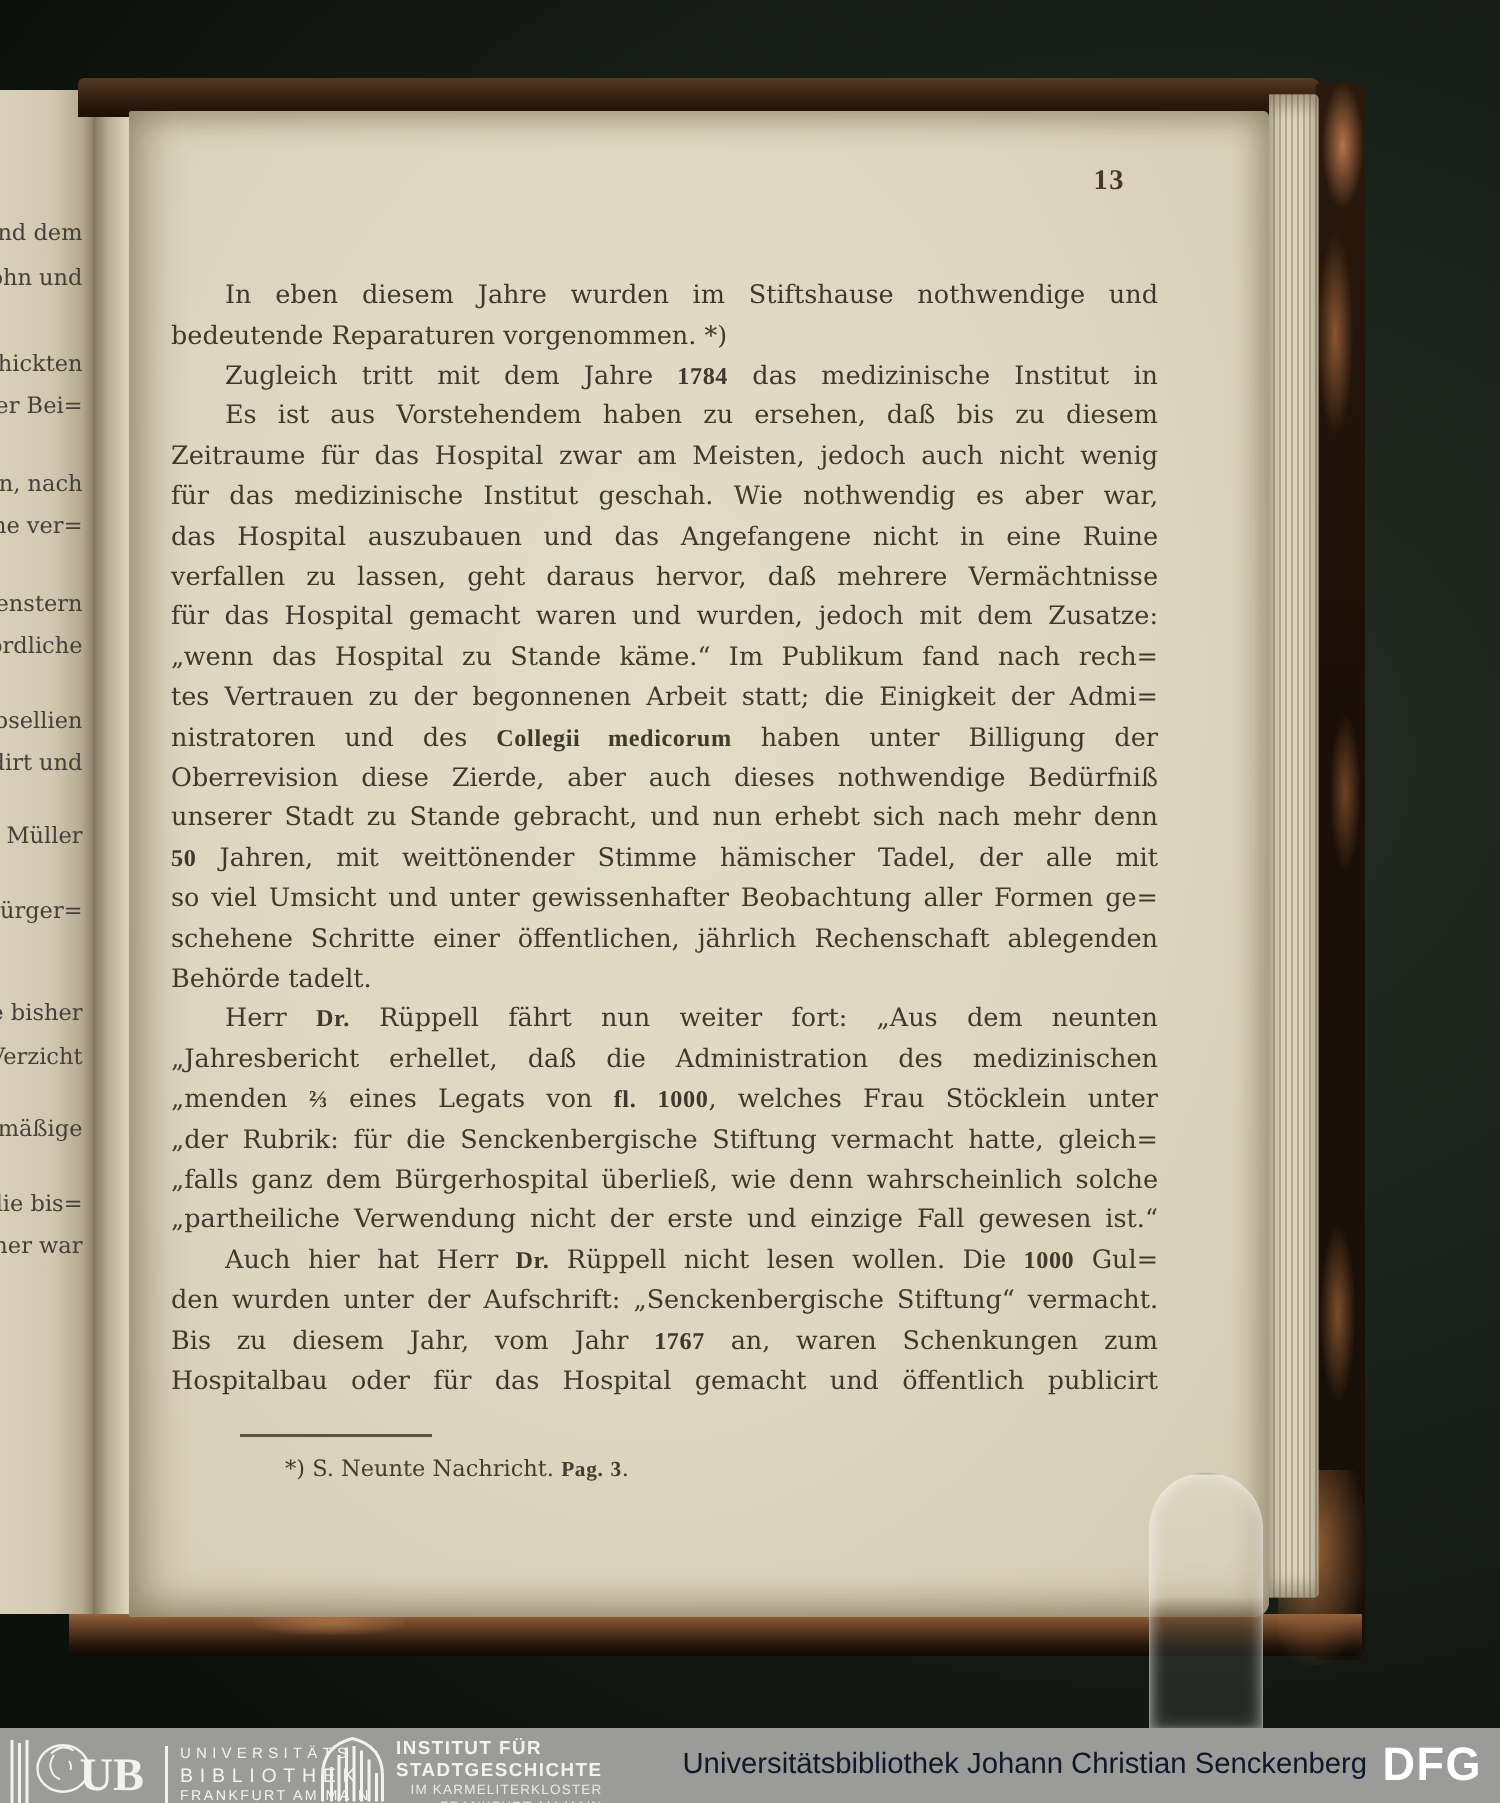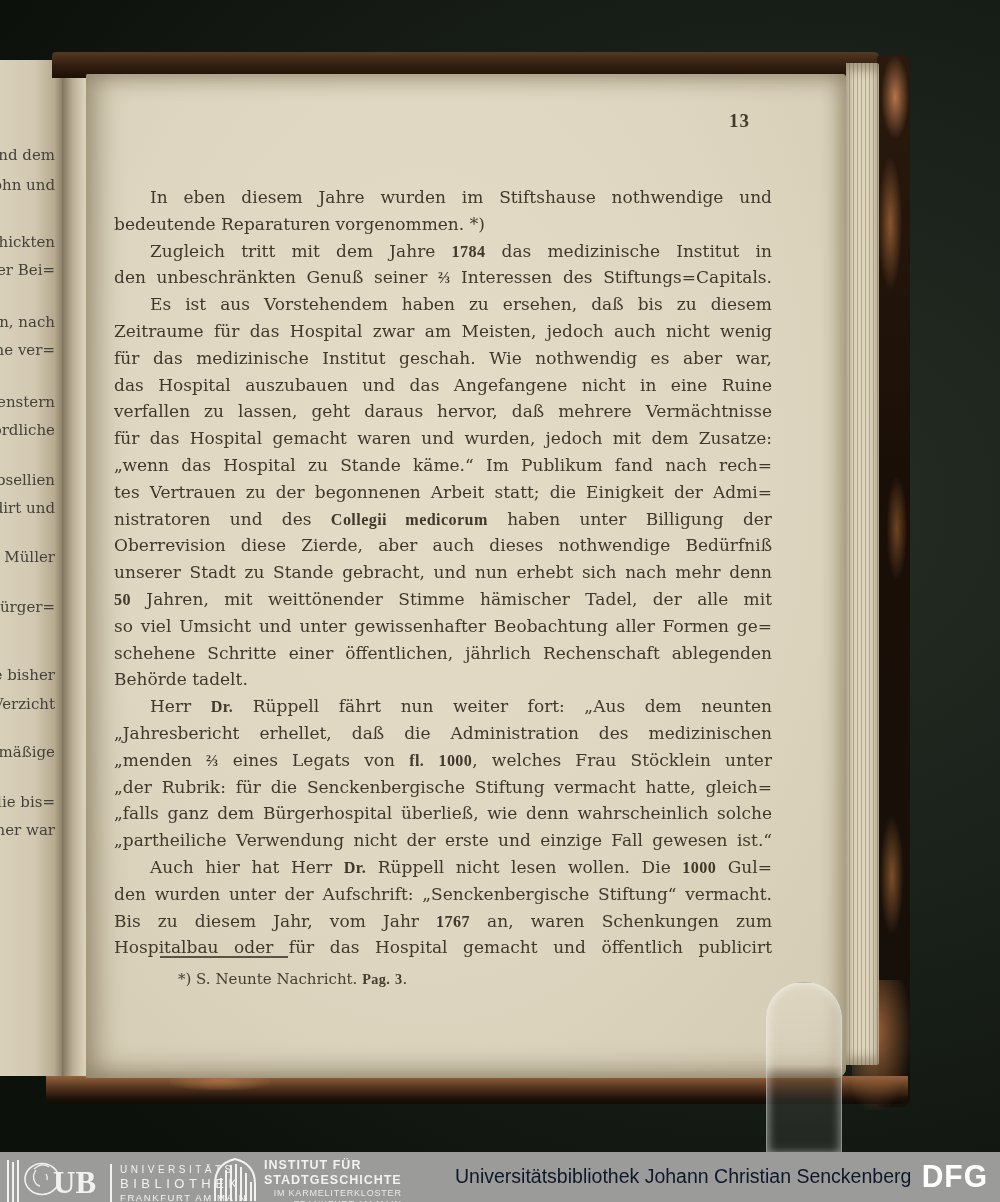--- a/index.html
+++ b/index.html
@@ -37,21 +37,21 @@
   
   .pagenum{position:absolute;right:96px;top:36px;font-size:19px;font-weight:700;color:#46392c;
     font-family:"Liberation Serif",serif;letter-spacing:1px;}
   .textblock{position:absolute;left:28px;top:70px;width:658px;overflow:hidden;color:#41382c;margin-top:40px;}
   .line{height:26.8px;line-height:26.8px;font-size:17px;overflow:hidden;
     text-align:justify;text-align-last:justify;}
   .line.indent{padding-left:36px;}
   .line.no-jl{text-align-last:left;}
   .antiqua{font-family:"Liberation Serif",serif;font-weight:700;font-size:.95em;letter-spacing:.4px;}
   .fn-rule{position:absolute;left:74px;top:882px;width:128px;height:2px;background:#5c5244;}
-  .footnote{position:absolute;left:92px;top:896px;font-size:15px;color:#453c30;}
+  .footnote{position:absolute;left:104px;top:896px;font-size:15px;color:#453c30;}
   
   .holder{position:absolute;left:766px;top:982px;width:74px;height:170px;border-radius:37px 37px 0 0;
     border:1px solid rgba(250,248,238,.5);border-bottom:none;
     background:linear-gradient(180deg,rgba(235,230,214,.30) 0%,rgba(222,214,196,.26) 48%,
       rgba(84,66,48,.45) 56%,rgba(52,56,50,.62) 70%,rgba(46,50,45,.6) 100%);
     box-shadow:inset 0 0 14px rgba(255,255,255,.22), inset 3px 0 6px rgba(255,255,255,.25),
       inset -3px 0 6px rgba(255,255,255,.2);}
   
   .bar{position:absolute;left:0;top:1152px;width:1000px;height:50px;background:#9b9b99;
     overflow:hidden;font-family:"Liberation Sans",sans-serif;color:#f2f2f0;}
@@ -100,21 +100,20 @@
   <div class="patch-bl"></div>
   <div class="patch-br"></div>
   <div class="page-edges"></div>
 
   <div class="main-page">
     <div class="pagenum">13</div>
     <div class="textblock" id="textBlock">
         <div class="line indent">In eben diesem Jahre wurden im Stiftshause nothwendige und</div>
         <div class="line no-jl">bedeutende Reparaturen vorgenommen. *)</div>
         <div class="line indent">Zugleich tritt mit dem Jahre <span class="antiqua">1784</span> das medizinische Institut in</div>
-        <div class="line">den unbeschränkten Genuß seiner <span class="antiqua">⅔</span> Interessen des Stiftungs=Capitals.</div>
         <div class="line indent">Es ist aus Vorstehendem haben zu ersehen, daß bis zu diesem</div>
         <div class="line">Zeitraume für das Hospital zwar am Meisten, jedoch auch nicht wenig</div>
         <div class="line">für das medizinische Institut geschah.  Wie nothwendig es aber war,</div>
         <div class="line">das Hospital auszubauen und das Angefangene nicht in eine Ruine</div>
         <div class="line">verfallen zu lassen, geht daraus hervor, daß mehrere Vermächtnisse</div>
         <div class="line">für das Hospital gemacht waren und wurden, jedoch mit dem Zusatze:</div>
         <div class="line">„wenn das Hospital zu Stande käme.“  Im Publikum fand nach rech=</div>
         <div class="line">tes Vertrauen zu der begonnenen Arbeit statt; die Einigkeit der Admi=</div>
         <div class="line">nistratoren und des <span class="antiqua">Collegii medicorum</span> haben unter Billigung der</div>
         <div class="line">Oberrevision diese Zierde, aber auch dieses nothwendige Bedürfniß</div>

